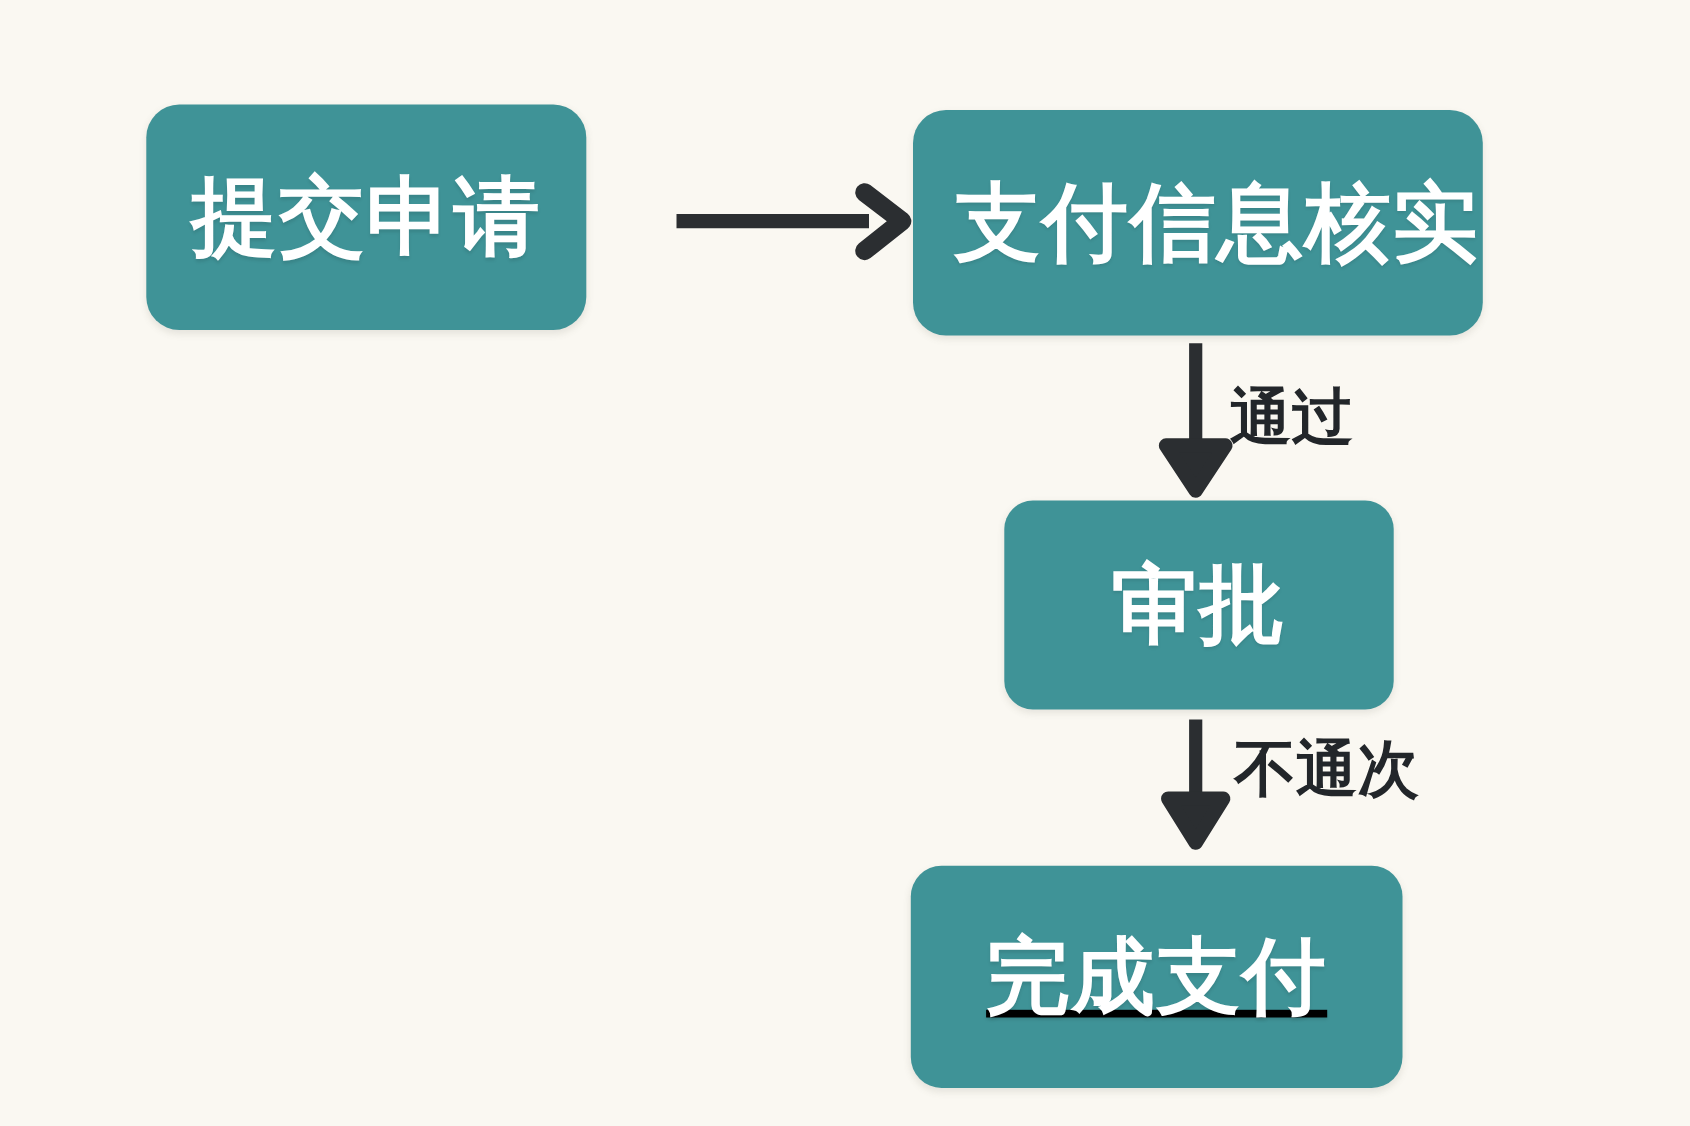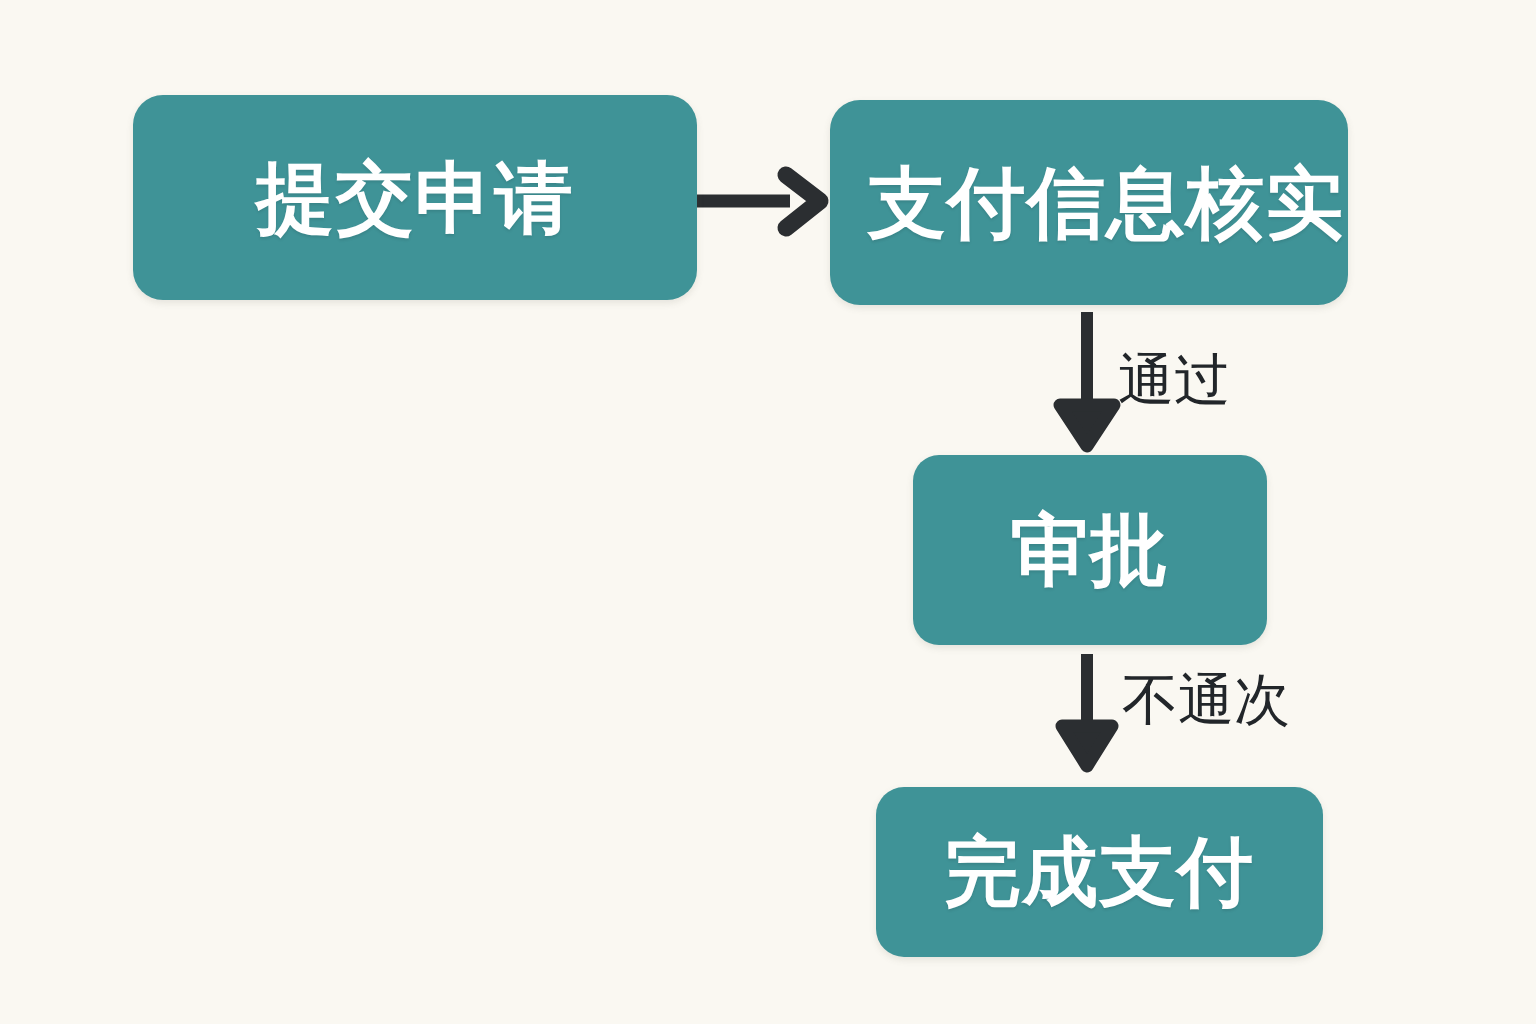--- a/index.html
+++ b/index.html
@@ -38,58 +38,59 @@
     font-weight: 700;
     letter-spacing: 0.02em;
     line-height: 1;
     white-space: nowrap;
     text-shadow: 0 2px 3px rgba(0,0,0,0.10);
   }
 
   
   #node-submit-application {
     left: 133px;  top: 95px;
-    width: 564px; height: 205px;
+    width: 400px; height: 205px;
   }
   #node-submit-application .node-label { font-size: 78px; }
 
   #node-payment-verification {
     left: 830px;  top: 100px;
     width: 518px; height: 205px;
   }
   #node-payment-verification .node-label { font-size: 78px; margin-left: 35px; }
 
   #node-approval {
     left: 913px;  top: 455px;
     width: 354px; height: 190px;
     border-radius: 26px;
   }
   #node-approval .node-label { font-size: 78px; }
 
   #node-complete-payment {
-    left: 876px;  top: 787px;
-    width: 447px; height: 170px;
+    left: 828px;  top: 787px;
+    width: 447px; height: 202px;
     border-radius: 28px;
+    text-decoration: underline;
   }
   #node-complete-payment .node-label { font-size: 76px; }
 
   
   #connector-layer {
     position: absolute;
     left: 0; top: 0;
     width: 1536px;
     height: 1024px;
     pointer-events: none;
   }
 
   
   .edge-label {
     position: absolute;
     color: #22262a;
-    font-weight: 400;
+    font-weight: 700;
     font-size: 56px;
     line-height: 1;
     white-space: nowrap;
     font-family: "DejaVu Sans", "Liberation Sans", sans-serif;
   }
   #edge-label-pass      { left: 1118px; top: 352px; }
   #edge-label-not-pass  { left: 1122px; top: 672px; }
 </style>
 </head>
 <body>

